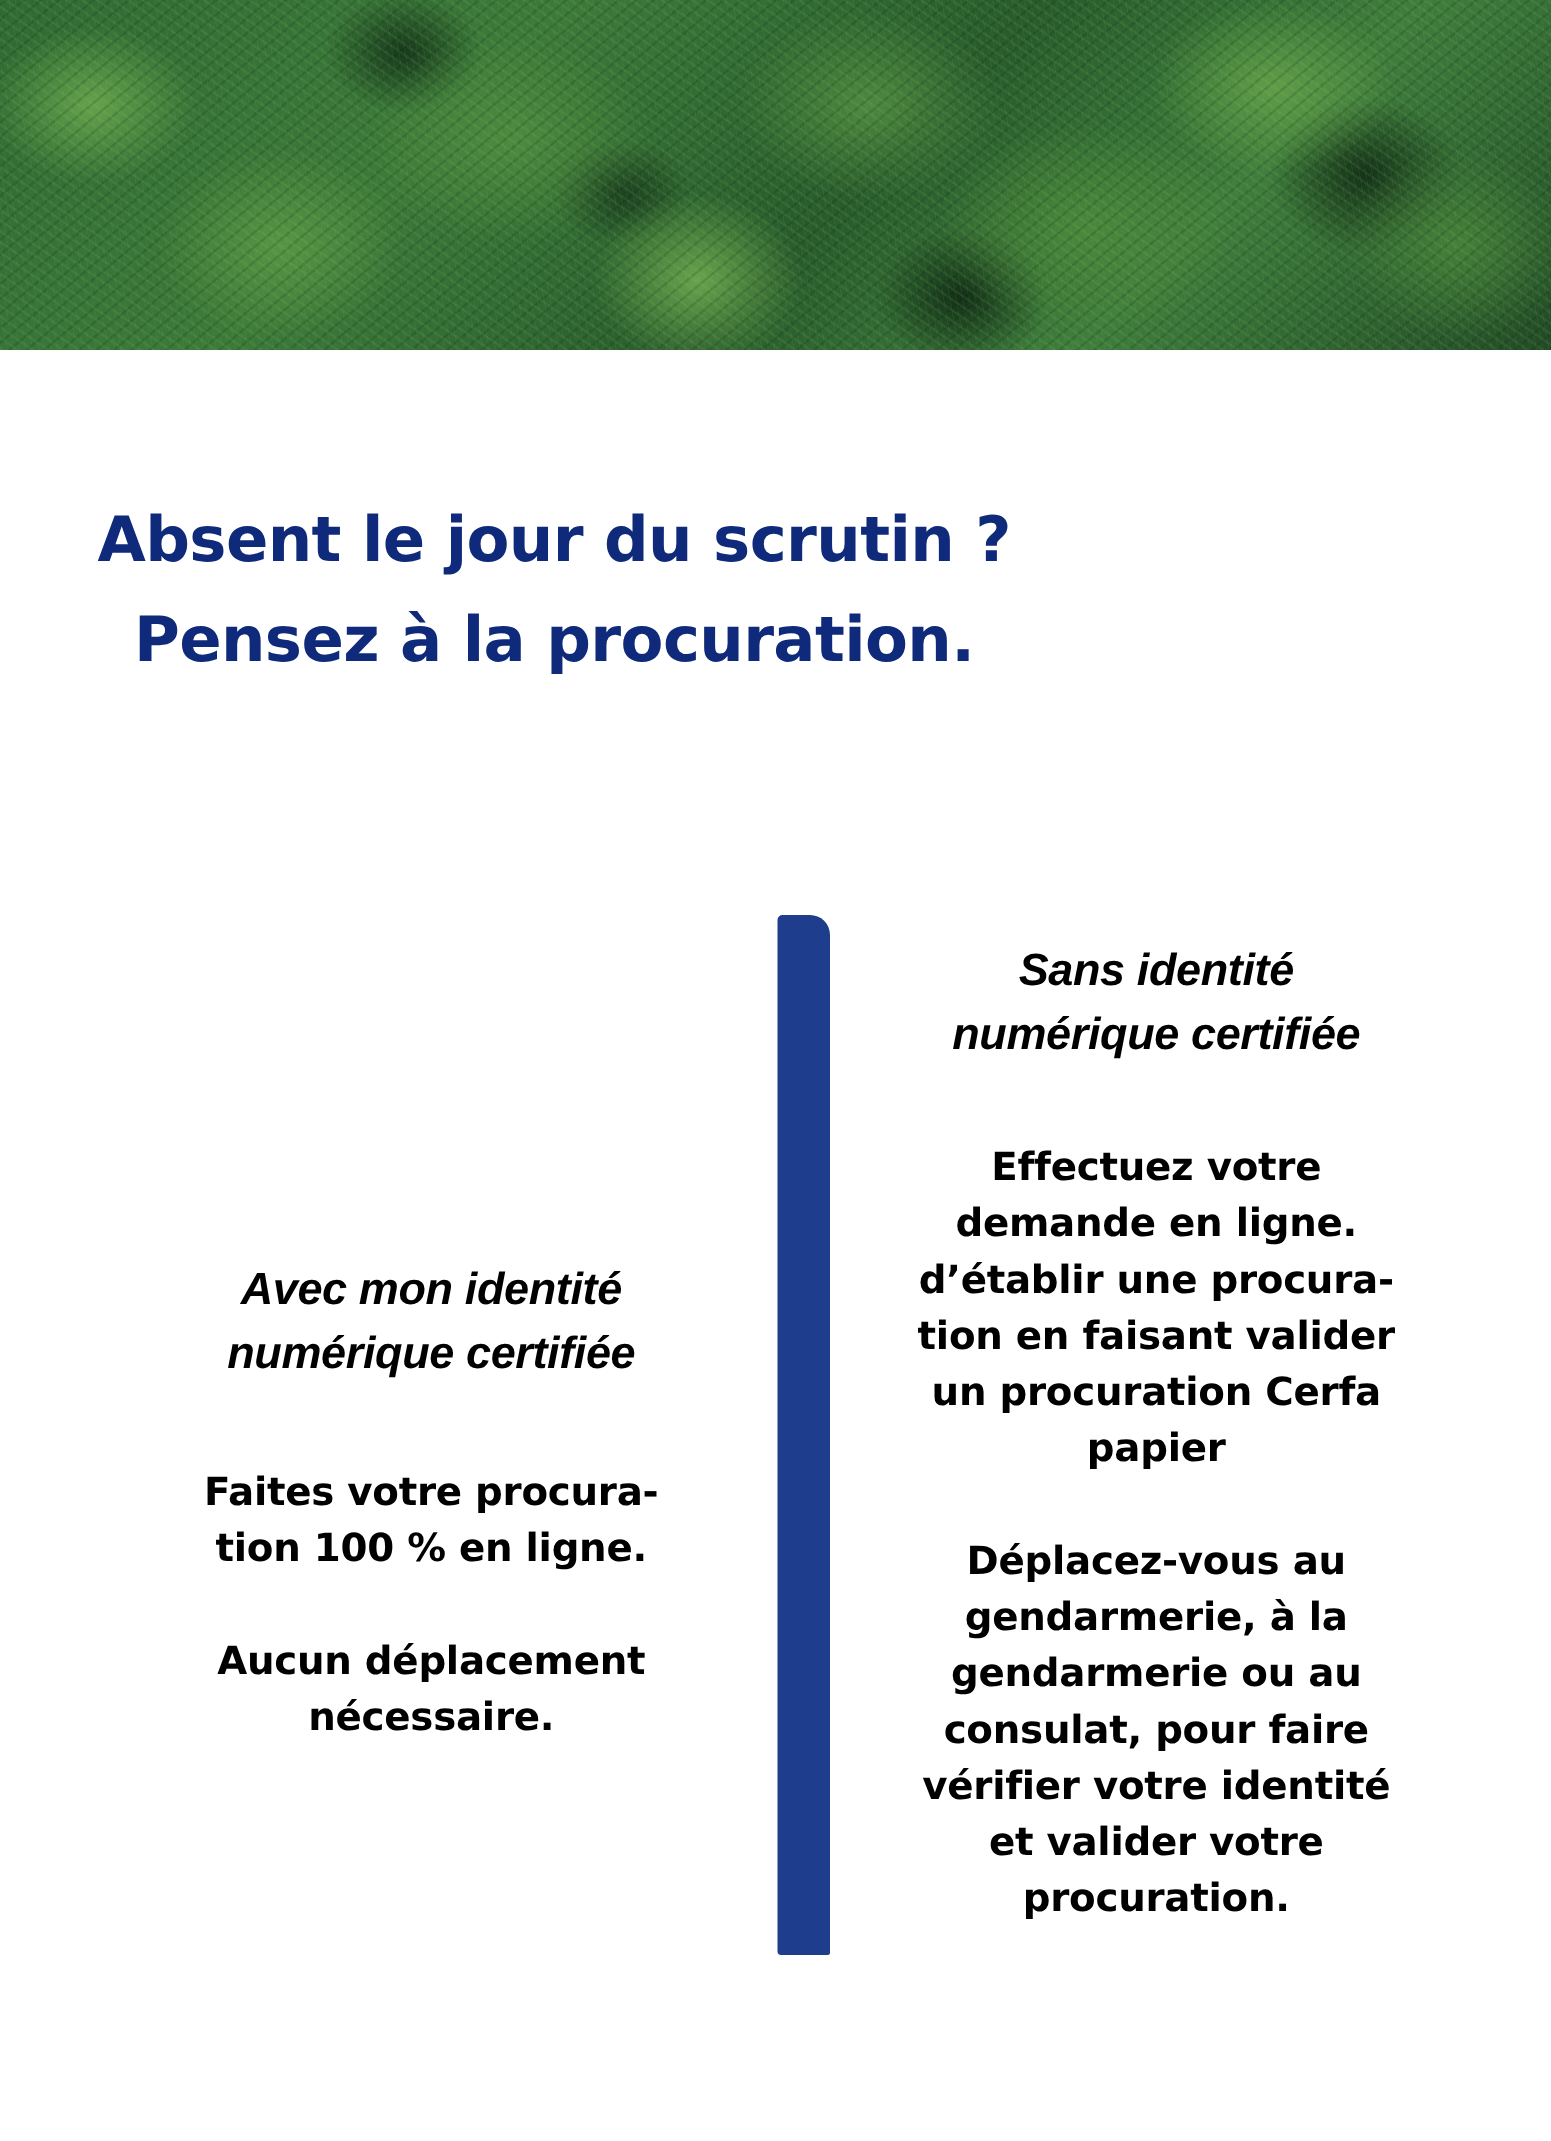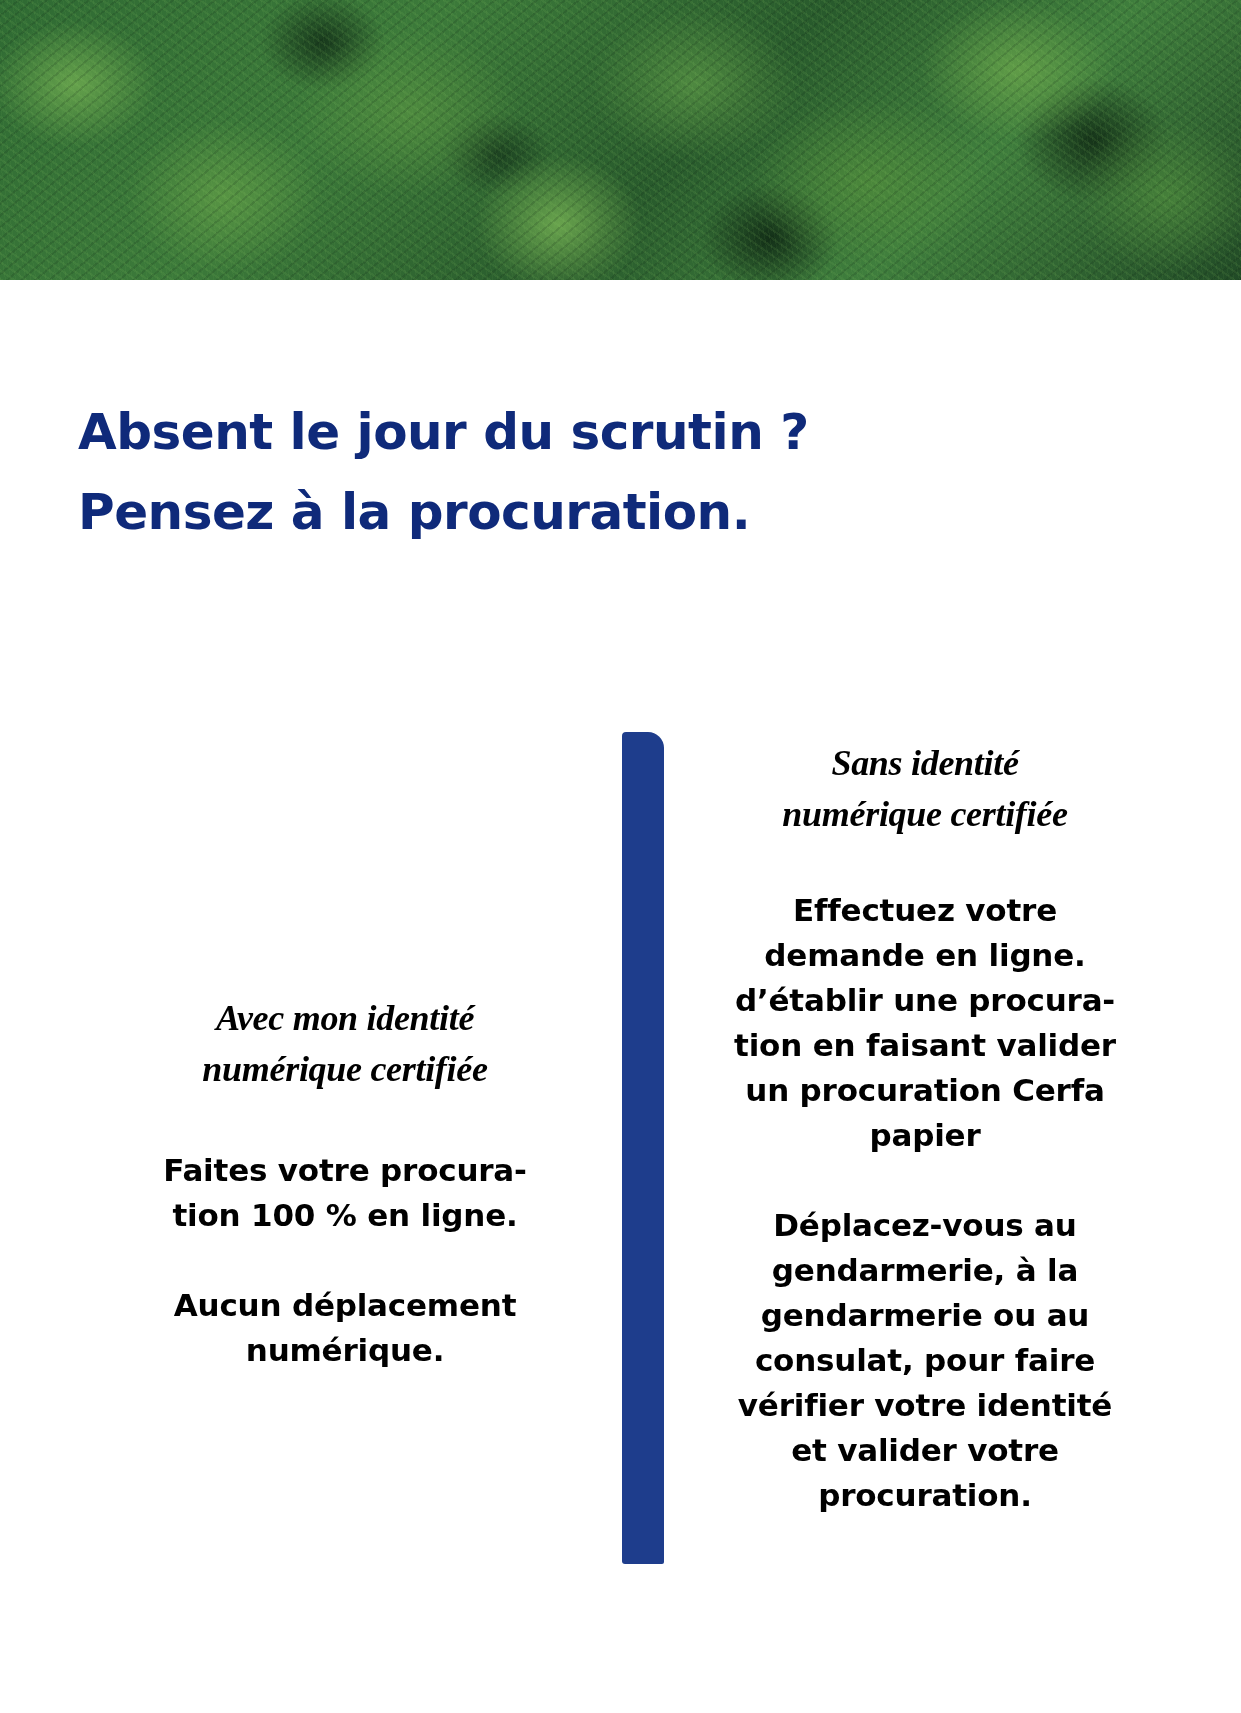--- a/index.html
+++ b/index.html
@@ -47,20 +47,21 @@
       position: absolute;
       left: 78px;
       top: 392px;
       margin: 0;
       color: #0f2a7a;
       font-family: "DejaVu Sans", "Liberation Sans", sans-serif;
       font-weight: bold;
       font-size: 50px;
       line-height: 80px;
       letter-spacing: -0.5px;
+      text-align: center;
     }
     .title span { display: block; white-space: nowrap; }
 
     .divider {
       position: absolute;
       left: 622px;
       top: 732px;
       width: 42px;
       height: 832px;
       background: #1e3d8c;
@@ -76,22 +77,22 @@
       left: 130px;
       width: 430px;
       top: 993px;
     }
     .col-right {
       left: 705px;
       width: 440px;
       top: 738px;
     }
     .col h2 {
-      margin: 0;
-      font-family: Liberation Serif, serif;
+      margin: 12px;
+      font-family: Liberation Sans, sans-serif;
       font-style: oblique;
       font-weight: bold;
       font-size: 36px;
       line-height: 51px;
       letter-spacing: -0.3px;
     }
     .col h2 span { display: block; white-space: nowrap; }
     .col p {
       margin: 0;
       font-family: "DejaVu Sans", "Liberation Sans", sans-serif;
@@ -124,21 +125,21 @@
     <span>numérique certifiée</span>
   </h2>
   <div class="gap-heading"></div>
   <p>
     <span>Faites votre procura-</span>
     <span>tion 100 % en ligne.</span>
   </p>
   <div class="gap-para"></div>
   <p>
     <span>Aucun déplacement</span>
-    <span>numérique.</span>
+    <span>nécessaire.</span>
   </p>
 </div>
 
 <div class="divider"></div>
 
 <div class="col col-right">
   <h2>
     <span>Sans identité</span>
     <span>numérique certifiée</span>
   </h2>

